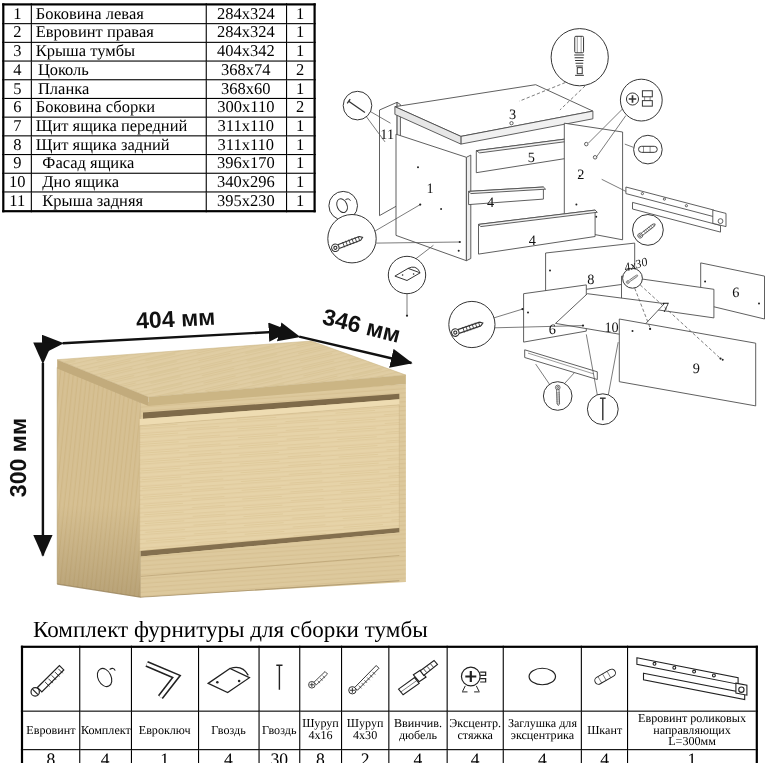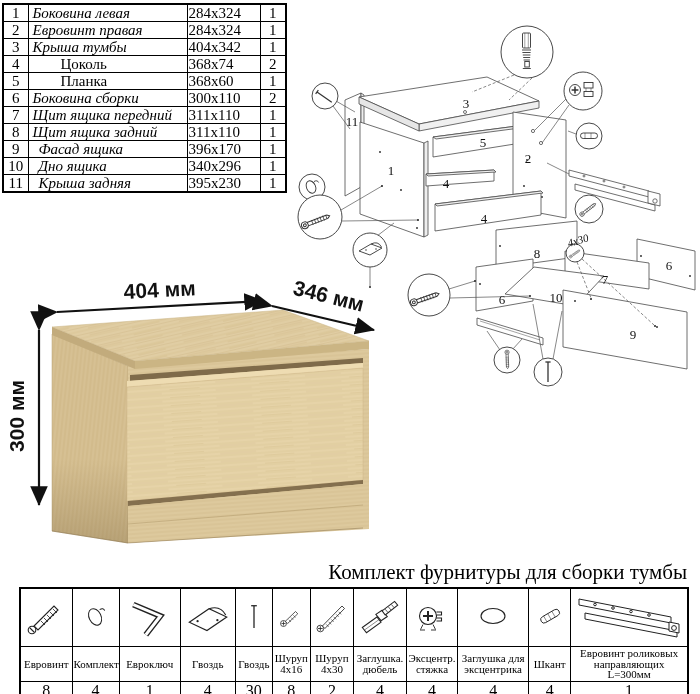--- a/index.html
+++ b/index.html
@@ -5,27 +5,27 @@
   html,body{margin:0;padding:0;background:#fff;}
   .page{position:relative;width:700px;height:694px;background:#fff;overflow:hidden;
         font-family:"Liberation Serif",serif;color:#000;}
   svg text{font-family:"Liberation Serif",serif;}
   
   .parts-table{position:absolute;left:2px;top:3px;width:283px;border-collapse:collapse;
                table-layout:fixed;border:2px solid #000;}
   .parts-table td{border:1px solid #000;height:16px;font-size:15px;line-height:15px;
                   white-space:nowrap;overflow:hidden;padding:0 1px;}
   .parts-table td.c-num{text-align:center;}
-  .parts-table td.c-size{text-align:left;}
+  .parts-table td.c-size{text-align:center;}
   .parts-table td.c-qty{text-align:center;}
-  .parts-table td.ind0{padding-left:4px;font-style:italic;}
-  .parts-table td.ind1{padding-left:10px;font-style:italic;}
-  .parts-table td.ind2{padding-left:32px;margin-left:24px;}
+  .parts-table td.ind0{padding-left:4px;}
+  .parts-table td.ind1{padding-left:10px;}
+  .parts-table td.ind2{padding-left:6px;margin-left:24px;}
   
-  .hw-title{position:absolute;left:19px;top:559px;width:668px;text-align:right;
+  .hw-title{position:absolute;left:30px;top:559px;width:668px;text-align:left;
             font-size:21px;line-height:26px;}
   .hw-table{position:absolute;left:19px;top:587px;width:670px;border-collapse:collapse;
             table-layout:fixed;border:2px solid #000;}
   .hw-table td{border:1px solid #000;text-align:center;vertical-align:middle;padding:0;}
   .hw-icon-cell{height:57px;}
   .hw-name{font-size:11px;line-height:10.5px;height:23px;padding:1px !important;}
   .hw-qty{font-size:16px;height:19px;line-height:18px;}
   .dim-text{font-family:"Liberation Sans",sans-serif;font-weight:bold;font-size:21px;fill:#111;}
   .dlabel{font-size:13px;fill:#111;}
 </style>
@@ -503,21 +503,21 @@
       </td>
     </tr>
     <tr>
       <td class="hw-name">Евровинт</td>
       <td class="hw-name">Комплект</td>
       <td class="hw-name">Евроключ</td>
       <td class="hw-name">Гвоздь</td>
       <td class="hw-name">Гвоздь</td>
       <td class="hw-name">Шуруп 4x16</td>
       <td class="hw-name">Шуруп 4x30</td>
-      <td class="hw-name">Заглушка. дюбель</td>
+      <td class="hw-name">Ввинчив. дюбель</td>
       <td class="hw-name">Эксцентр. стяжка</td>
       <td class="hw-name">Заглушка для эксцентрика</td>
       <td class="hw-name">Шкант</td>
       <td class="hw-name">Евровинт роликовых направляющих L=300мм</td>
     </tr>
     <tr>
       <td class="hw-qty">8</td>
       <td class="hw-qty">4</td>
       <td class="hw-qty">1</td>
       <td class="hw-qty">4</td>

